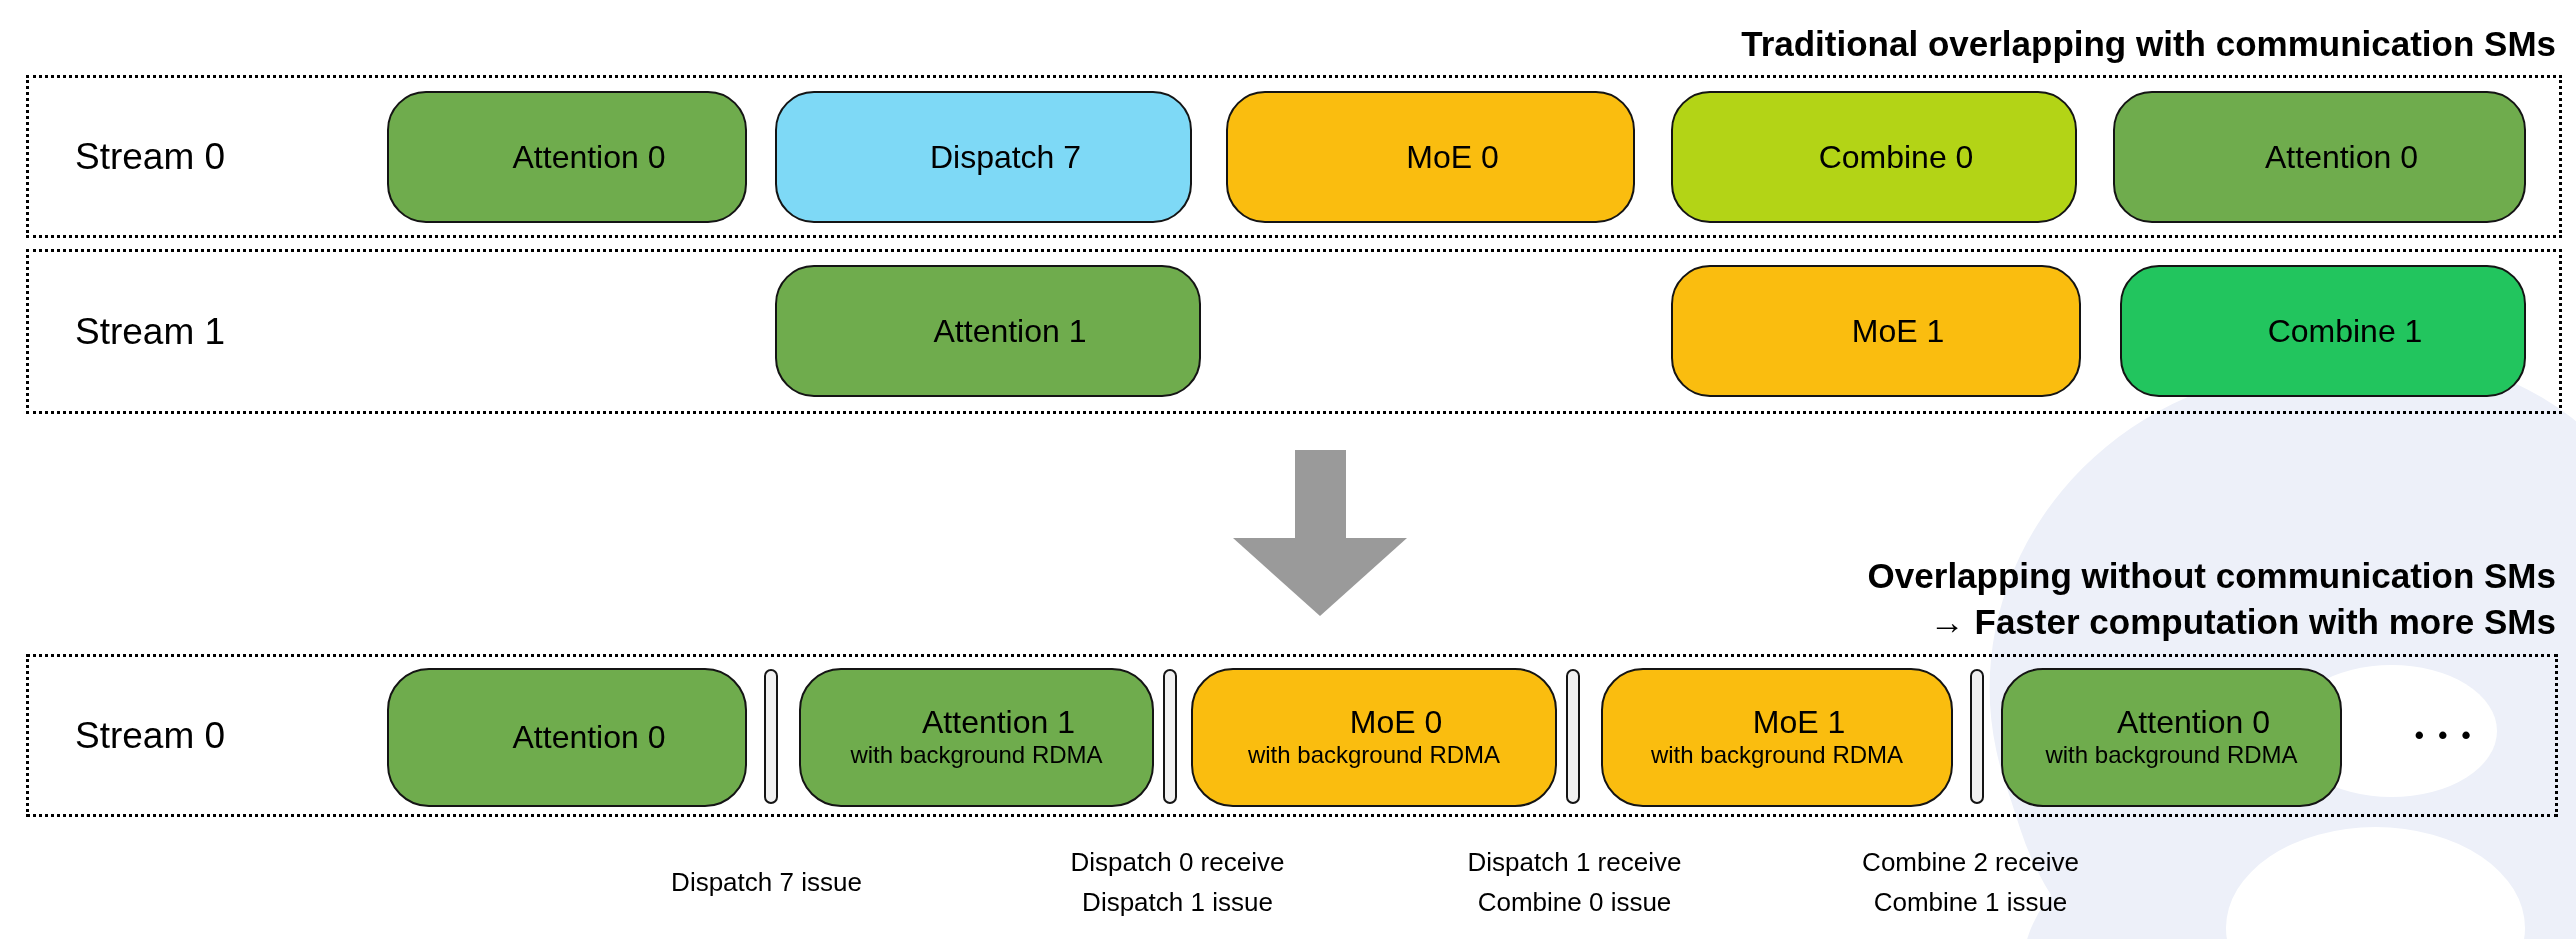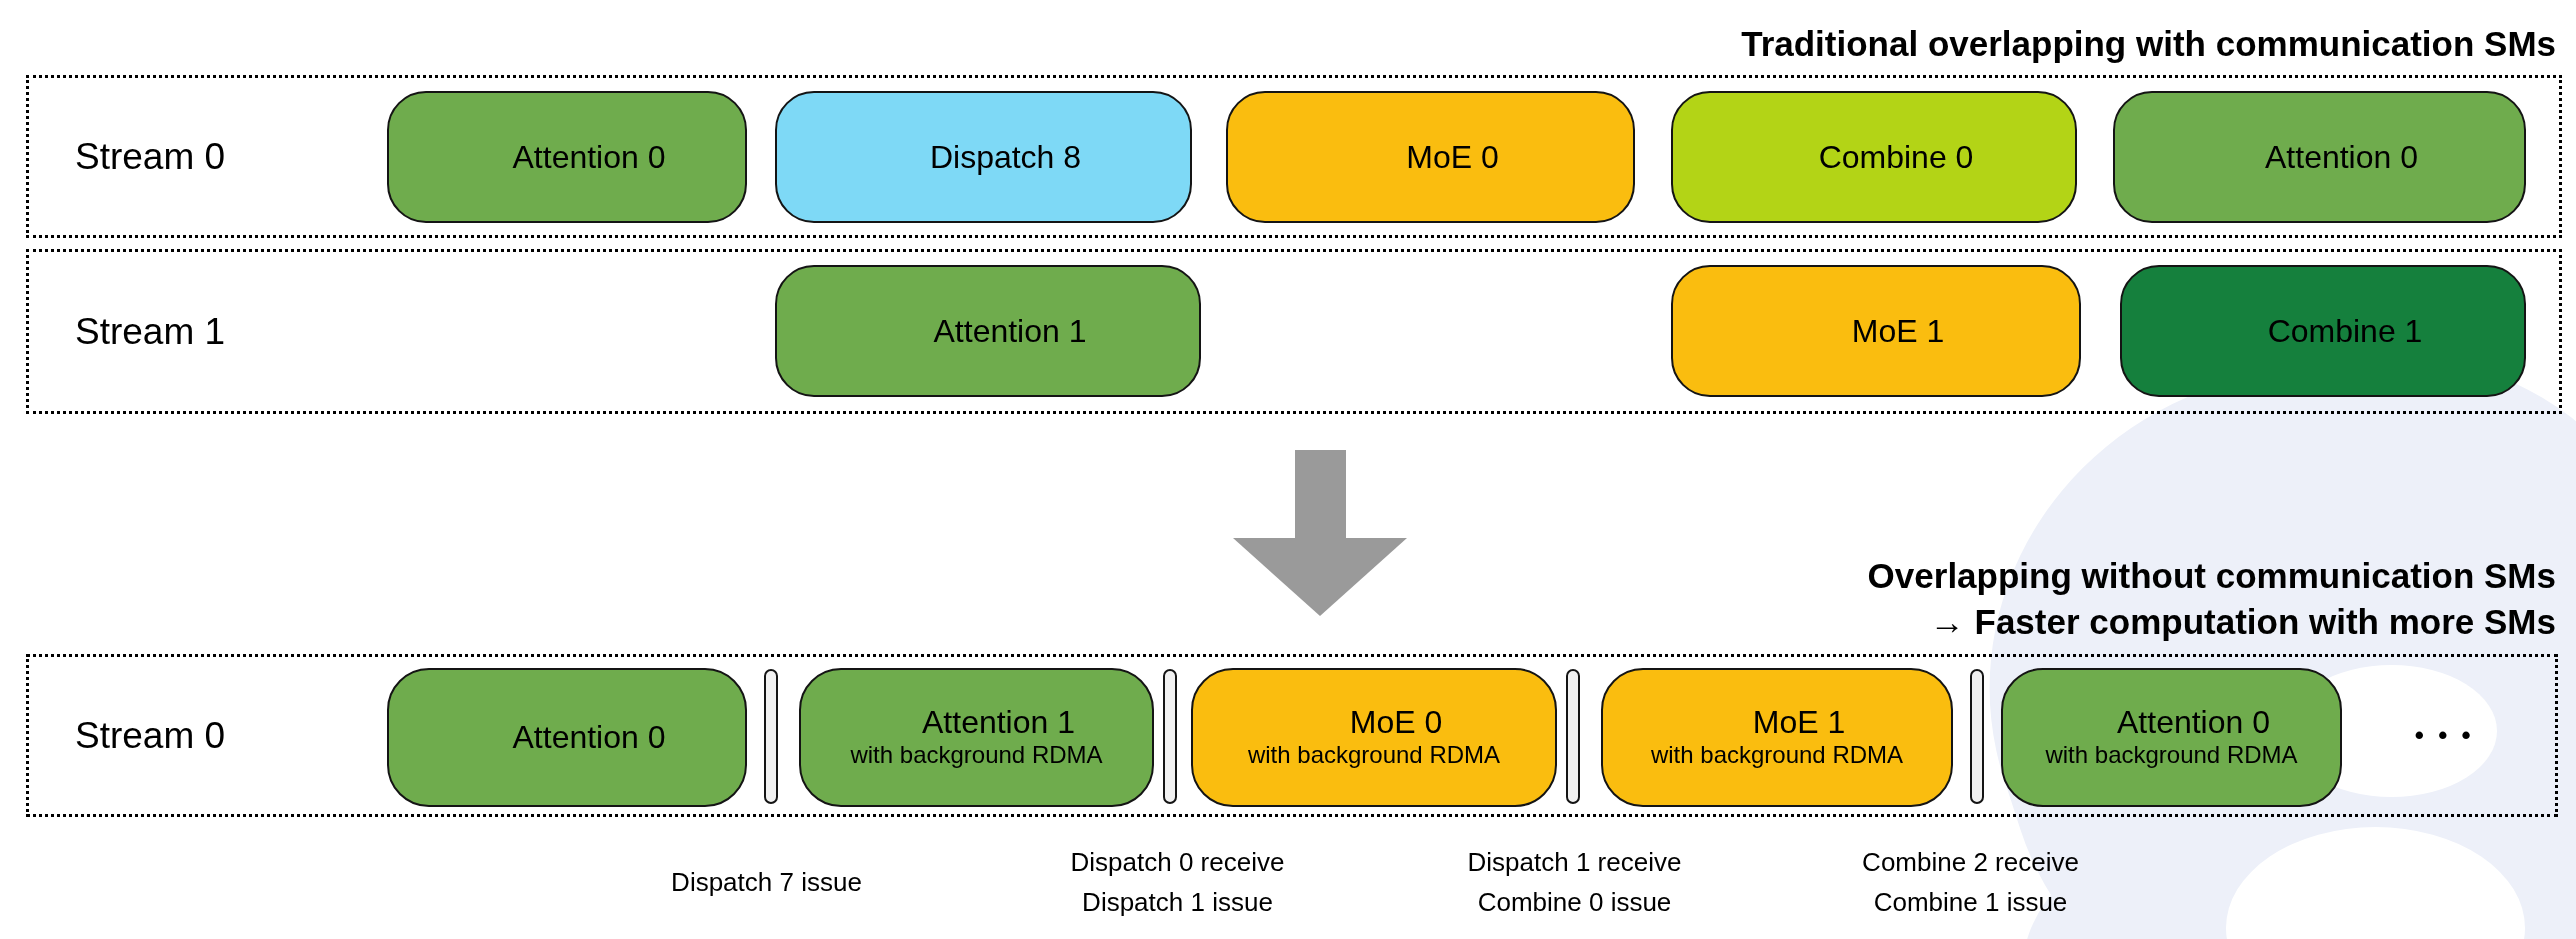--- a/index.html
+++ b/index.html
@@ -125,21 +125,21 @@
 
   <div class="section-title" id="title-top">Traditional overlapping with communication SMs</div>
 
   <div class="stream-box" id="box-row0">
     <div class="stream-label">Stream 0</div>
   <div class="block" style="background: rgb(111, 172, 77); left: 358px; width: 360px;">
     <div class="block-label">Attention 0</div>
 
   </div>
       <div class="block" style="background: rgb(126, 217, 246); left: 746px; width: 417px;">
-    <div class="block-label">Dispatch 8</div>
+    <div class="block-label">Dispatch 7</div>
 
   </div>
       <div class="block" style="background: rgb(250, 189, 15); left: 1197px; width: 409px;">
     <div class="block-label">MoE 0</div>
 
   </div>
       <div class="block" style="background: rgb(179, 212, 22); left: 1642px; width: 406px;">
     <div class="block-label">Combine 0</div>
 
   </div>
@@ -152,21 +152,21 @@
   <div class="stream-box" id="box-row1">
     <div class="stream-label">Stream 1</div>
   <div class="block" style="background: rgb(111, 172, 77); left: 746px; width: 426px;">
     <div class="block-label">Attention 1</div>
 
   </div>
       <div class="block" style="background: rgb(250, 189, 15); left: 1642px; width: 410px;">
     <div class="block-label">MoE 1</div>
 
   </div>
-      <div class="block" style="background: #15803d; left: 2091px; width: 406px;">
+      <div class="block" style="background: #22c55e; left: 2091px; width: 406px;">
     <div class="block-label">Combine 1</div>
 
   </div>
     </div>
 
   <div class="arrow-shaft"></div>
   <div class="arrow-head"></div>
 
   <div class="section-title" id="title-bottom">
     <div>Overlapping without communication SMs</div>

